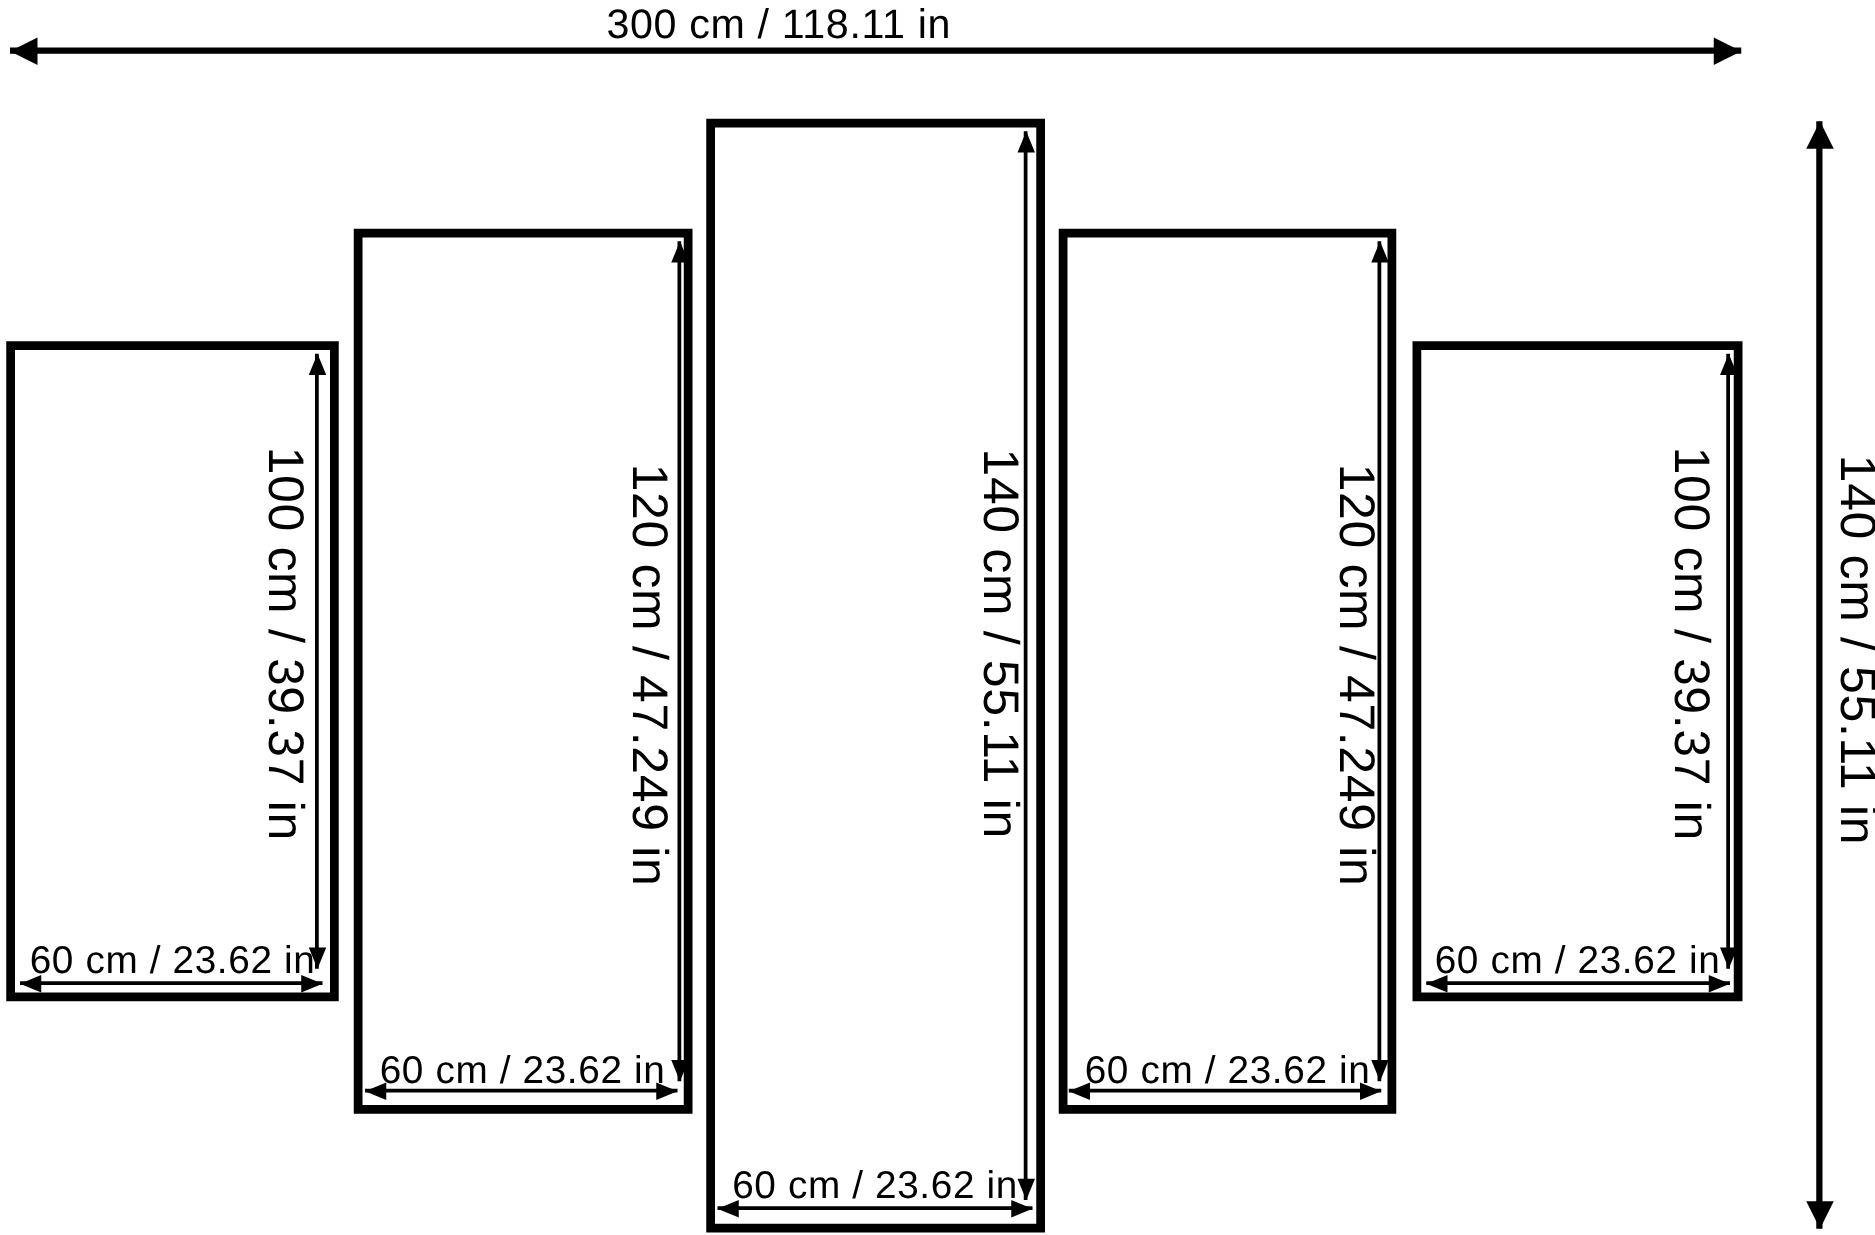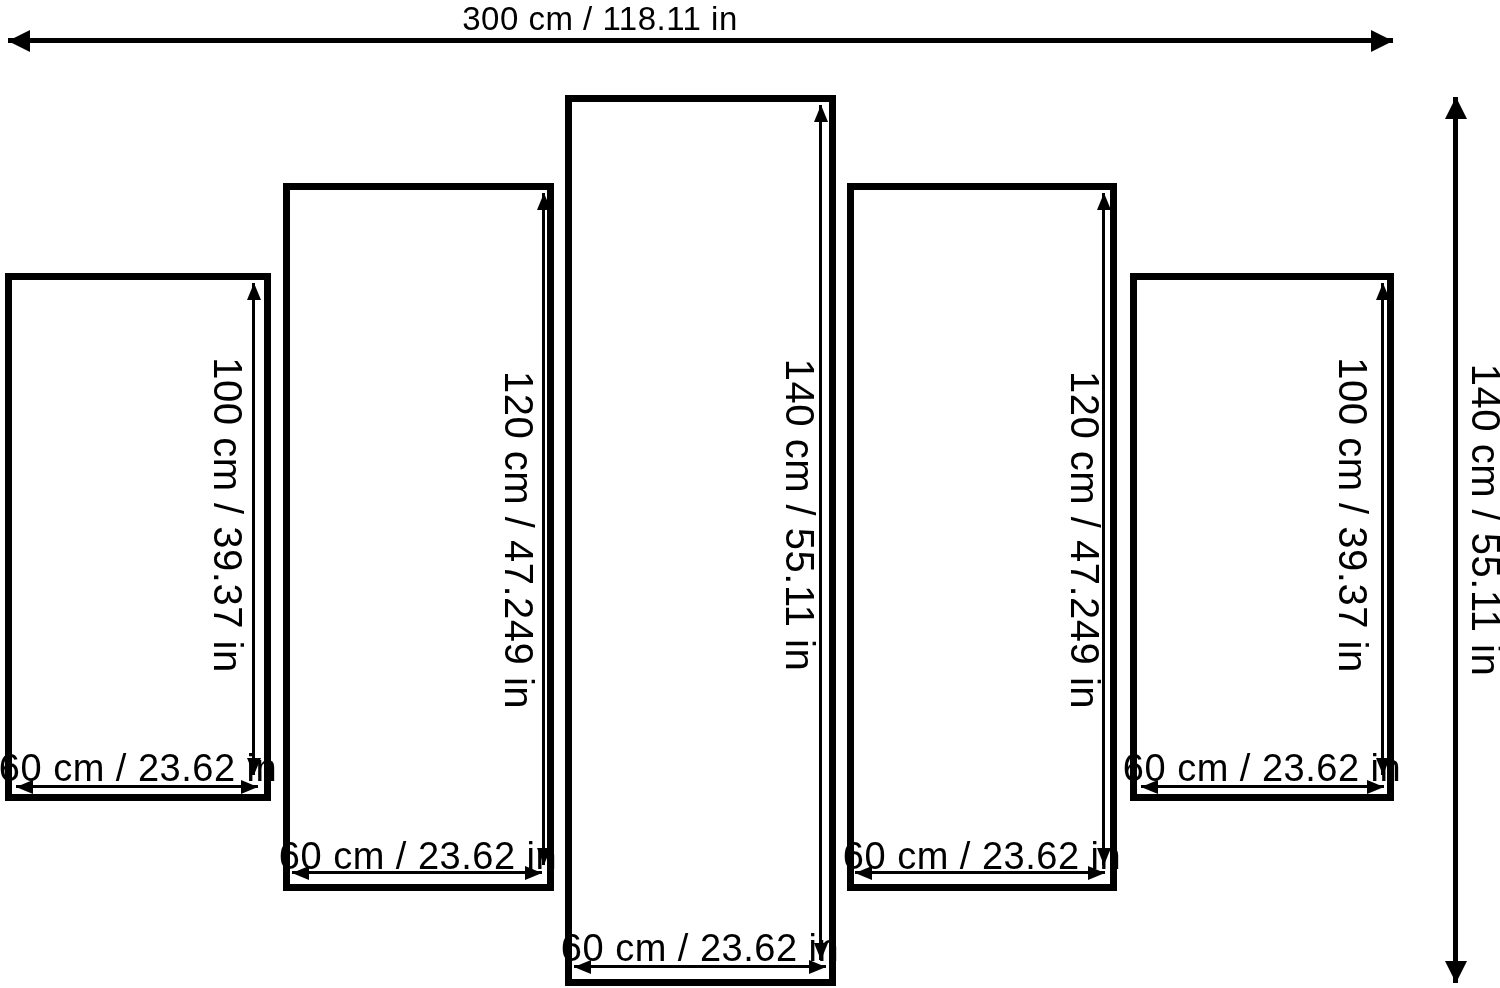--- a/index.html
+++ b/index.html
@@ -78,41 +78,41 @@
     border-left-width: 11px; border-right-width: 11px;
   }
   .v-arrow.big::before { border-bottom-width: 22px; }
   .v-arrow.big::after  { border-top-width: 22px; }
 
   
   .h-label {
     position: absolute;
     transform: translateX(-50%);
     white-space: nowrap;
-    font-size: 38px;
+    font-size: 31px;
     line-height: 32px;
     letter-spacing: 0.5px;
   }
   .top-label {
     font-size: 33px;
     line-height: 34px;
   }
   .v-label {
     position: absolute;
     transform: translate(-50%, -50%) rotate(90deg);
     white-space: nowrap;
     font-size: 40px;
     line-height: 40px;
     letter-spacing: 0.5px;
   }
 
   
   #overall-width-arrow  { left: 8px;    top: 38px;  width: 1385px; }
   #overall-height-arrow { left: 1453px; top: 97px;  height: 886px; }
-  #overall-width-label  { left: 600px;  top: 2px; }
+  #overall-width-label  { left: 623px;  top: 2px; }
   #overall-height-label { left: 1486px; top: 520px; }
 
   #p1-varrow { left: 252px;  top: 283px; height: 492px; }
   #p2-varrow { left: 542px;  top: 193px; height: 672px; }
   #p3-varrow { left: 819px;  top: 105px; height: 855px; }
   #p4-varrow { left: 1102px; top: 193px; height: 672px; }
   #p5-varrow { left: 1381px; top: 283px; height: 492px; }
 
   #p1-harrow { left: 16px;   top: 785px; width: 242px; }
   #p2-harrow { left: 292px;  top: 871px; width: 250px; }

